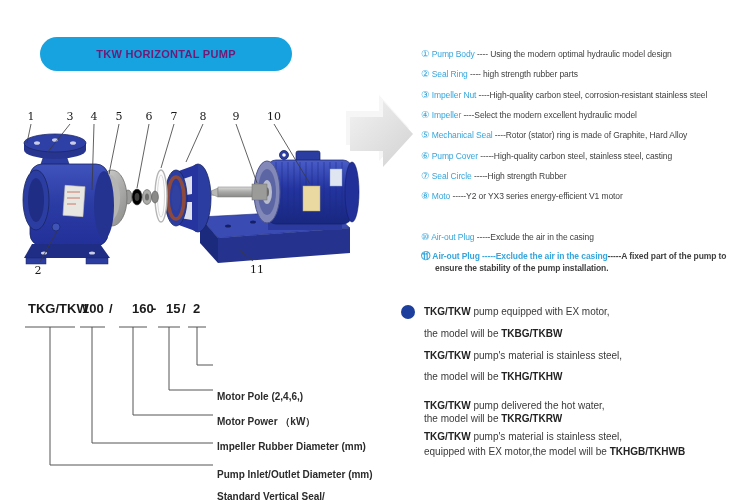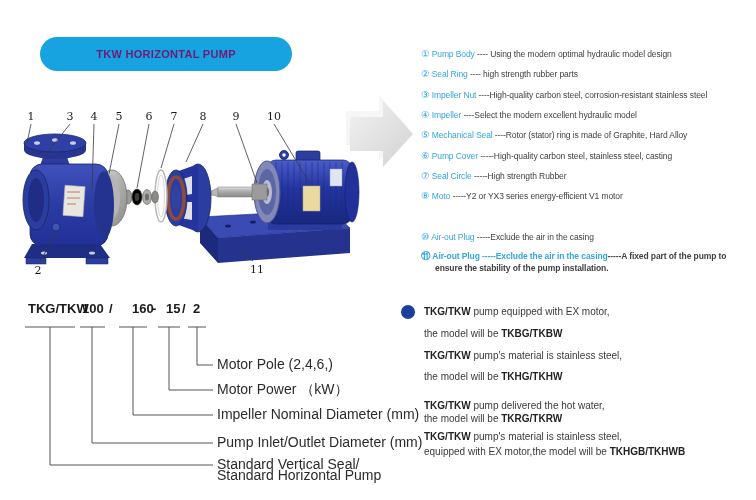--- a/index.html
+++ b/index.html
@@ -17,22 +17,22 @@
   .parts-list{position:absolute;left:421px;top:12px;width:335px;height:270px;}
   .part-item{position:absolute;left:0;font-size:8.5px;letter-spacing:-0.1px;color:#3f3f3f;
              white-space:nowrap;line-height:11.5px;padding-left:14px;text-indent:-14px;}
   .part-item.wrap{white-space:normal;width:318px;font-weight:bold;}
   .pnum{color:#2da3dc;font-size:9.5px;}
   .pname{color:#35a5dc;}
   .pdesc{color:#3f3f3f;}
   
   .code-seg{position:absolute;top:301px;font-size:13px;font-weight:bold;color:#1a1a1a;white-space:nowrap;}
   .code-svg{position:absolute;left:0;top:295px;width:360px;height:200px;}
-  .code-label{position:absolute;left:217px;font-size:14px;font-weight:normal;color:#2b2b2b;
-              line-height:10.5px;white-space:nowrap;}
+  .code-label{position:absolute;left:217px;font-size:10px;font-weight:bold;color:#2b2b2b;
+              line-height:10.5px;white-space:nowrap;margin-top:33px;}
   
   .note-bullet{position:absolute;left:401px;top:305px;width:14px;height:14px;border-radius:50%;
                background:#1c3f9d;}
   .note-line{position:absolute;left:424px;font-size:10px;color:#3a3a3a;white-space:nowrap;}
   .nb{font-weight:bold;color:#222;}
 </style>
 </head>
 <body>
 
 <div class="canvas">
@@ -202,21 +202,21 @@
   <span class="code-seg" style="left:166px">15</span>
   <span class="code-seg" style="left:182px">/</span>
   <span class="code-seg" style="left:193px">2</span>
 
   <svg class="code-svg" viewBox="0 0 360 200">
     <path d="M25 32 H75 M50 32 V170 H213 M80 32 H105 M92 32 V148 H213 M119 32 H147 M133 32 V120 H213 M158 32 H180 M169 32 V95 H213 M188 32 H206 M197 32 V70 H213" stroke="#555555" stroke-width="1" fill="none"></path>
   </svg>
 
   <div class="code-label" style="top:359px">Motor Pole (2,4,6,)</div>
   <div class="code-label" style="top:384px">Motor Power （kW）</div>
-  <div class="code-label" style="top:409px">Impeller Nominal Diameter (mm)</div>
+  <div class="code-label" style="top:409px">Impeller Rubber Diameter (mm)</div>
   <div class="code-label" style="top:437px">Pump Inlet/Outlet Diameter (mm)</div>
   <div class="code-label" style="top:459px">
     <div>Standard Vertical Seal/</div>
     <div>Standard  Horizontal Pump</div>
   </div>
 
   <div class="note-bullet"></div>
   <div class="note-line" style="top:306px"><span class="nb">TKG/TKW</span><span> pump equipped with EX motor,</span></div>
   <div class="note-line" style="top:328px"><span>the model will be </span><span class="nb">TKBG/TKBW</span></div>
   <div class="note-line" style="top:350px"><span class="nb">TKG/TKW</span><span> pump's material is stainless steel,</span></div>

